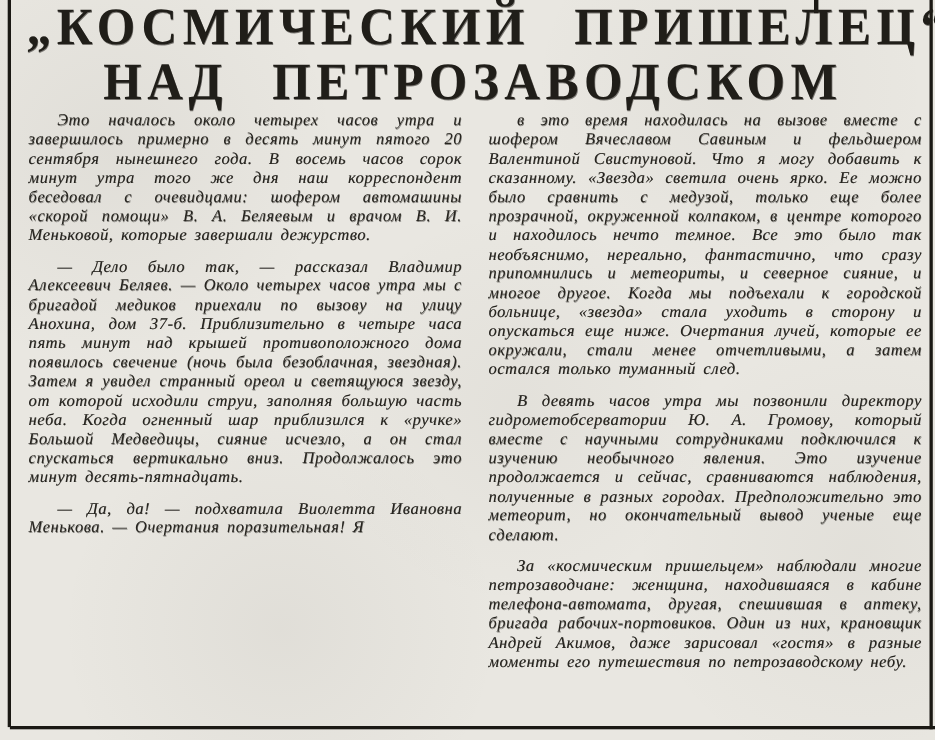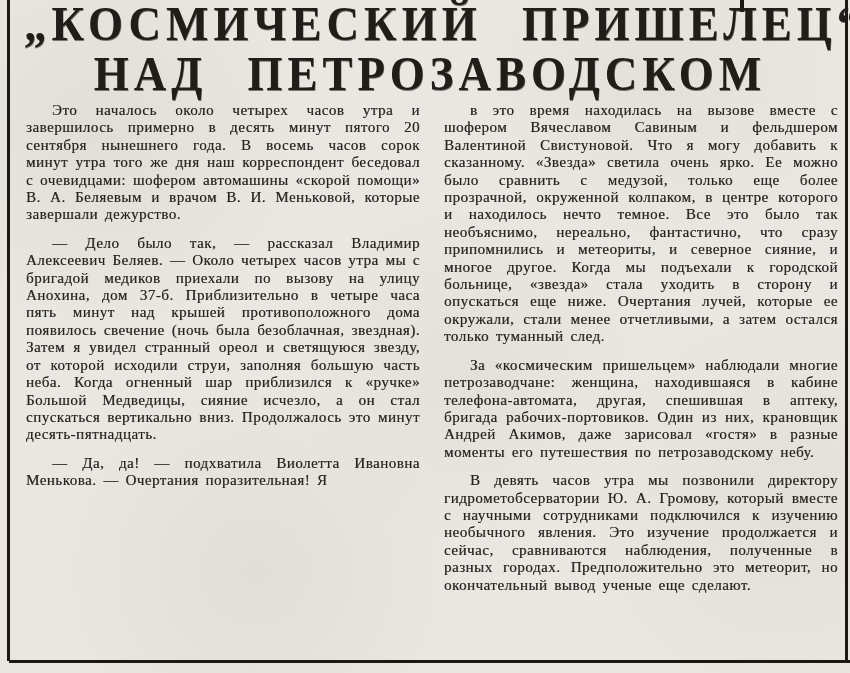--- a/index.html
+++ b/index.html
@@ -65,20 +65,21 @@
     white-space: nowrap;
   }
   .headline .hl-line { display: block; }
   .columns {
     position: absolute;
     top: 102px;
     left: 26px;
     width: 812px;
     display: flex;
     gap: 24px;
+    font-style: italic;
   }
   .col {
     width: 394px;
     font-size: 15px;
     line-height: 17.4px;
     text-align: justify;
     hyphens: auto;
   }
   .col p {
     margin: 0 0 11px 0;
@@ -107,19 +108,19 @@
   <div class="columns">
 
     <div class="col">
       <p>Это началось около четырех часов утра и завершилось примерно в десять минут пятого 20 сентября нынешнего года. В восемь часов сорок минут утра того же дня наш корреспондент беседовал с очевидцами: шофером автомашины «скорой помощи» В. А. Беляевым и врачом В. И. Меньковой, которые завершали дежурство.</p>
       <p>— Дело было так, — рассказал Владимир Алексеевич Беляев. — Около четырех часов утра мы с бригадой медиков приехали по вызову на улицу Анохина, дом 37-б. Приблизительно в четыре часа пять минут над крышей противоположного дома появилось свечение (ночь была безоблачная, звездная). Затем я увидел странный ореол и светящуюся звезду, от которой исходили струи, заполняя большую часть неба. Когда огненный шар приблизился к «ручке» Большой Медведицы, сияние исчезло, а он стал спускаться вертикально вниз. Продолжалось это минут десять-пятнадцать.</p>
       <p>— Да, да! — подхватила Виолетта Ивановна Менькова. — Очертания поразительная! Я</p>
     </div>
 
     <div class="col">
       <p>в это время находилась на вызове вместе с шофером Вячеславом Савиным и фельдшером Валентиной Свистуновой. Что я могу добавить к сказанному. «Звезда» светила очень ярко. Ее можно было сравнить с медузой, только еще более прозрачной, окруженной колпаком, в центре которого и находилось нечто темное. Все это было так необъяснимо, нереально, фантастично, что сразу припомнились и метеориты, и северное сияние, и многое другое. Когда мы подъехали к городской больнице, «звезда» стала уходить в сторону и опускаться еще ниже. Очертания лучей, которые ее окружали, стали менее отчетливыми, а затем остался только туманный след.</p>
+      <p>В девять часов утра мы позвонили директору гидрометобсерватории Ю. А. Громову, который вместе с научными сотрудниками подключился к изучению необычного явления. Это изучение продолжается и сейчас, сравниваются наблюдения, полученные в разных городах. Предположительно это метеорит, но окончательный вывод ученые еще сделают.</p>
       <p>За «космическим пришельцем» наблюдали многие петрозаводчане: женщина, находившаяся в кабине телефона-автомата, другая, спешившая в аптеку, бригада рабочих-портовиков. Один из них, крановщик Андрей Акимов, даже зарисовал «гостя» в разные моменты его путешествия по петрозаводскому небу.</p>
-      <p>В девять часов утра мы позвонили директору гидрометобсерватории Ю. А. Громову, который вместе с научными сотрудниками подключился к изучению необычного явления. Это изучение продолжается и сейчас, сравниваются наблюдения, полученные в разных городах. Предположительно это метеорит, но окончательный вывод ученые еще сделают.</p>
     </div>
 
   </div>
 
 </div>
 
 </body></html>

